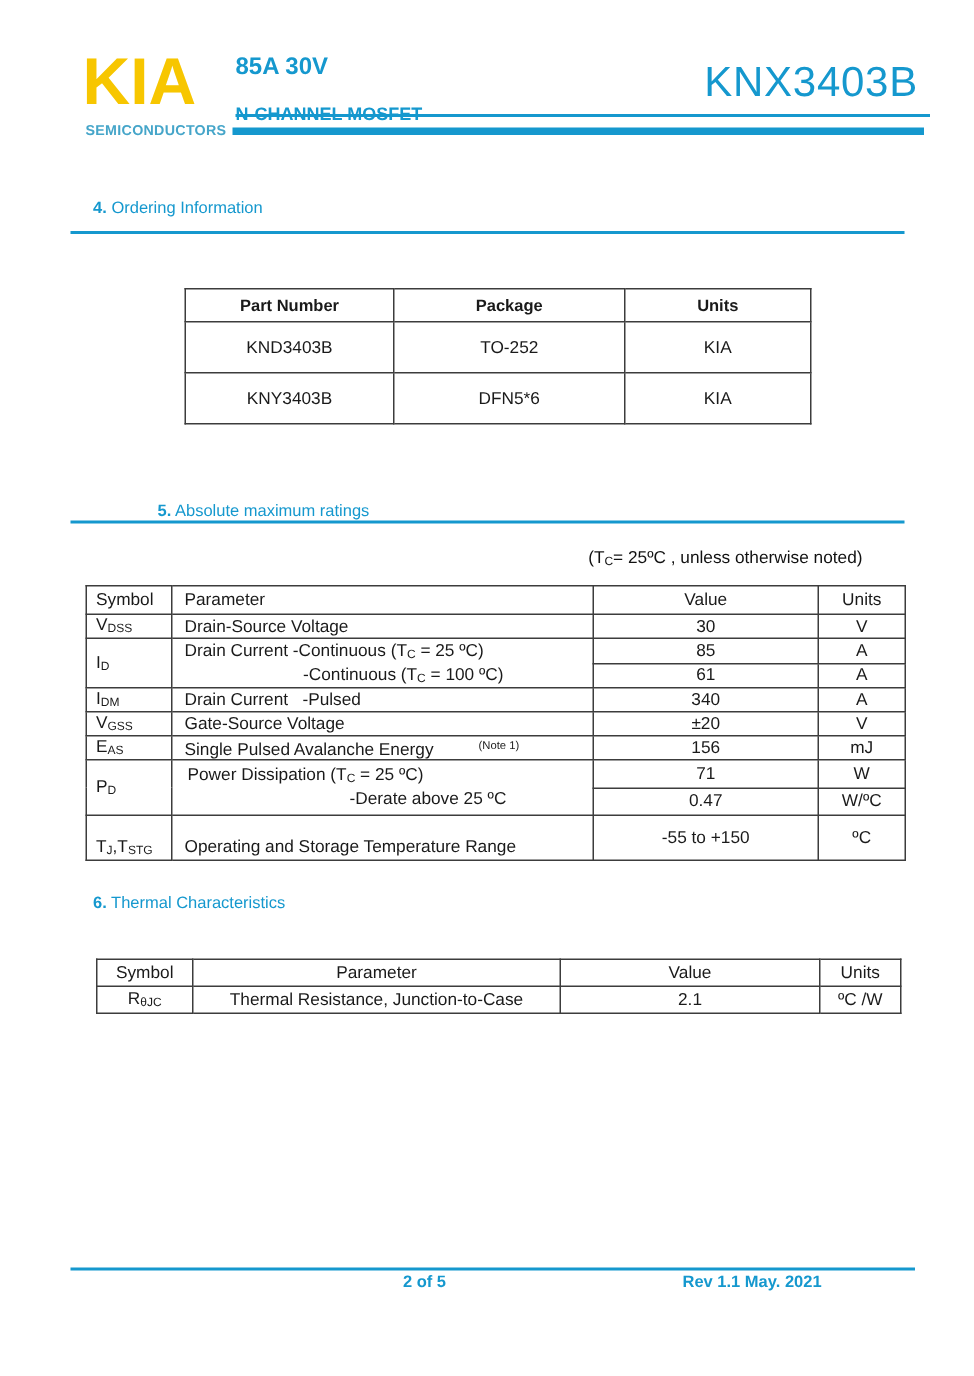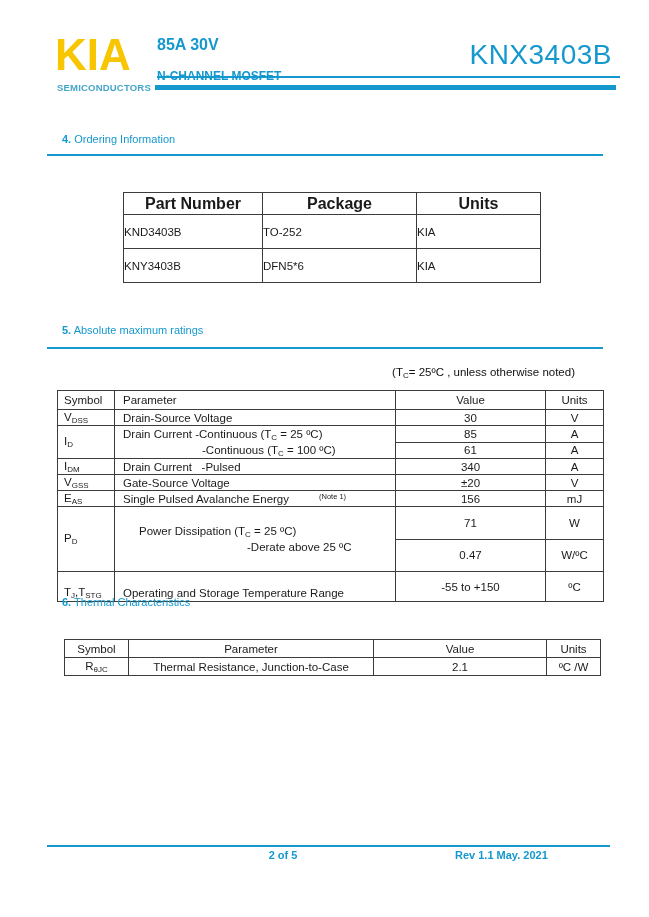--- a/index.html
+++ b/index.html
@@ -25,22 +25,22 @@
   .sec-rule { position:absolute; left:47px; width:556px; height:2px; background:#1598CE; }
   
   table { border-collapse:collapse; table-layout:fixed; }
   td, th { border:1px solid #3c3c3c; font-size:11.5px; font-weight:normal;
            white-space:nowrap; overflow:hidden; color:#1a1a1a; }
   .c { text-align:center; }
   .l { text-align:left; padding-left:8px; }
   sub { font-size:8px; vertical-align:-1.5px; letter-spacing:0; }
   
   .ord-table { position:absolute; left:123px; top:192px; width:417px; }
-  .ord-table th { font-weight:bold; height:22px; font-size:16px; }
-  .ord-table td { height:34px; }
+  .ord-table th { font-weight:bold; height:22px; font-size:11px; }
+  .ord-table td { height:34px; text-align:center; }
   
   .cond-note { position:absolute; right:74px; top:366px; font-size:11.5px; color:#111; }
   .abs-table { position:absolute; left:57px; top:390px; width:546px; }
   .abs-table th { height:19px; }
   .abs-table tr.r { height:16px; }
   .abs-table tr.r-tall { height:30px; }
   .sym { text-align:left; padding-left:6px; }
   .pline { height:16px; line-height:16px; padding-left:8px; }
   .pline2-id { padding-left:87px; }
   .pline2-pd { padding-left:116px; }
@@ -92,21 +92,21 @@
       <td>KIA</td>
     </tr>
     <tr>
       <td>KNY3403B</td>
       <td>DFN5*6</td>
       <td>KIA</td>
     </tr>
   </tbody>
     </table>
 
-  <div class="sec-heading" style="top:324px;">
+  <div class="sec-heading" style="top:335px;margin-left:43px;">
     <span class="sec-num">5.</span>
     <span>Absolute maximum ratings</span>
   </div>
   <div class="sec-rule" style="top:347px;"></div>
   <div class="cond-note">(T<sub>C</sub>= 25ºC , unless otherwise noted)</div>
 
   <table class="abs-table">
     <colgroup>
         <col style="width:57px">
         <col style="width:281px">
@@ -152,21 +152,21 @@
       <td class="c">V</td>
     </tr>
     <tr class="r">
       <td class="sym">E<sub>AS</sub></td>
       <td class="l"><span>Single Pulsed Avalanche Energy</span><span class="note-sup">(Note 1)</span></td>
       <td class="c">156</td>
       <td class="c">mJ</td>
     </tr>
     <tr class="r">
       <td class="sym" rowspan="2">P<sub>D</sub></td>
-      <td rowspan="2" style="padding:16px;">
+      <td rowspan="2" style="padding:2px;">
         <div class="pline">Power Dissipation (T<sub>C</sub> = 25 ºC)</div>
         <div class="pline pline2-pd">-Derate above 25 ºC</div>
       </td>
       <td class="c">71</td>
       <td class="c">W</td>
     </tr>
     <tr class="r">
       <td class="c">0.47</td>
       <td class="c">W/ºC</td>
     </tr>

